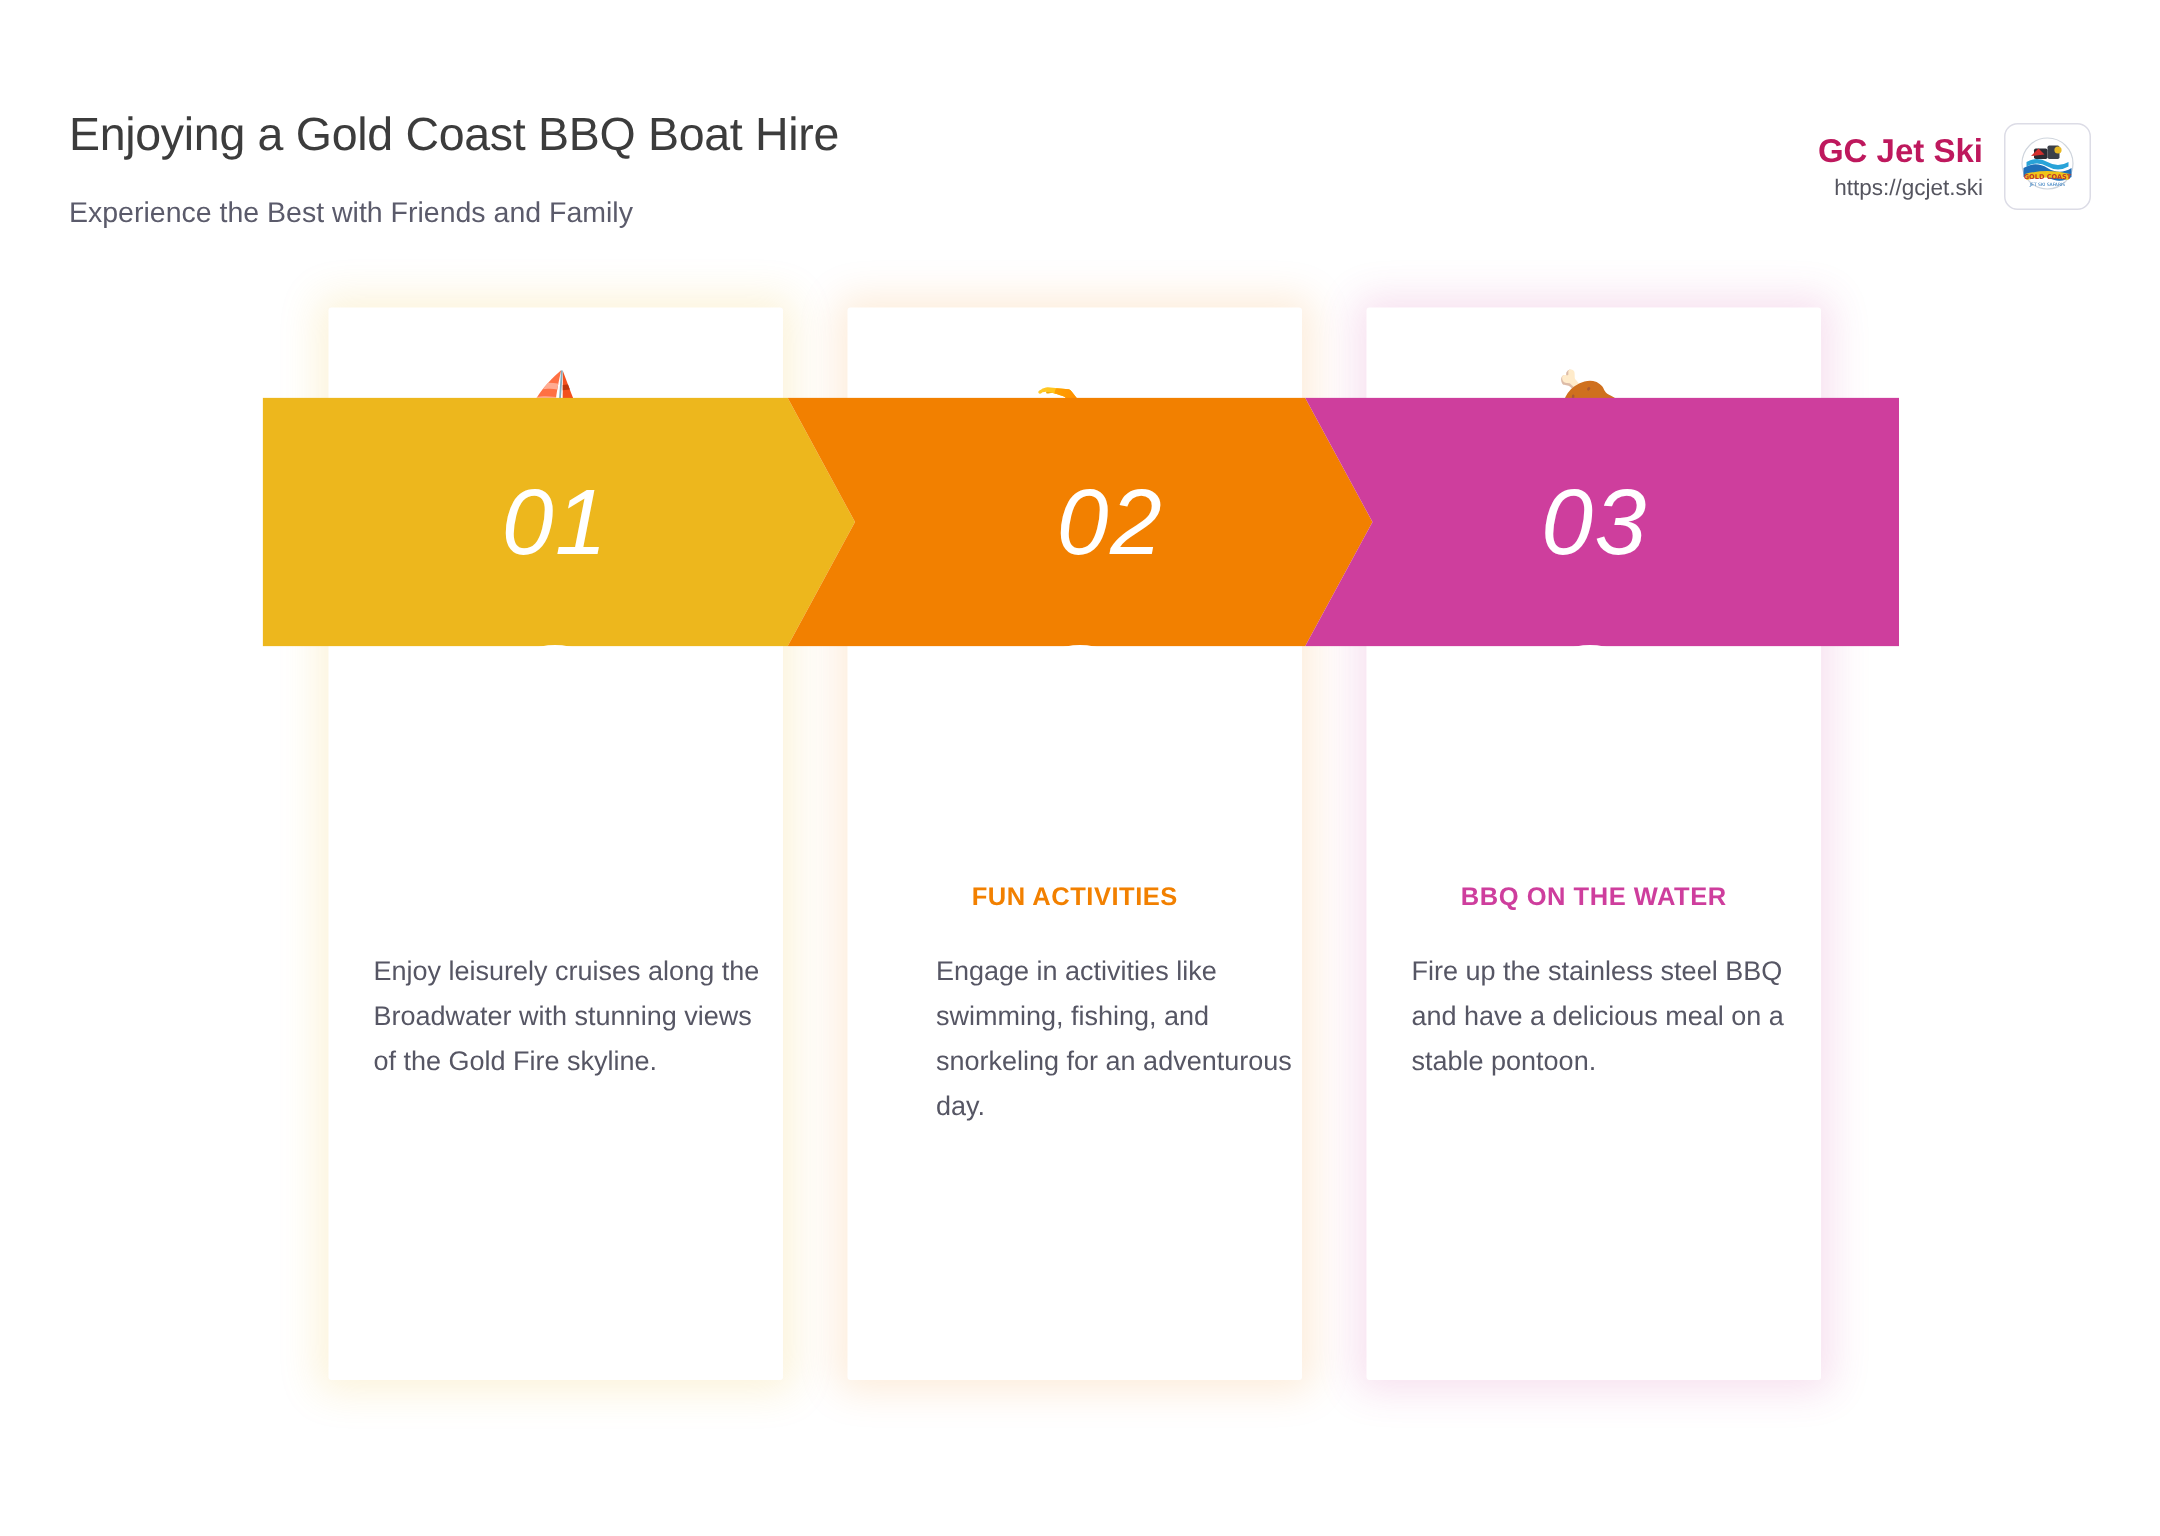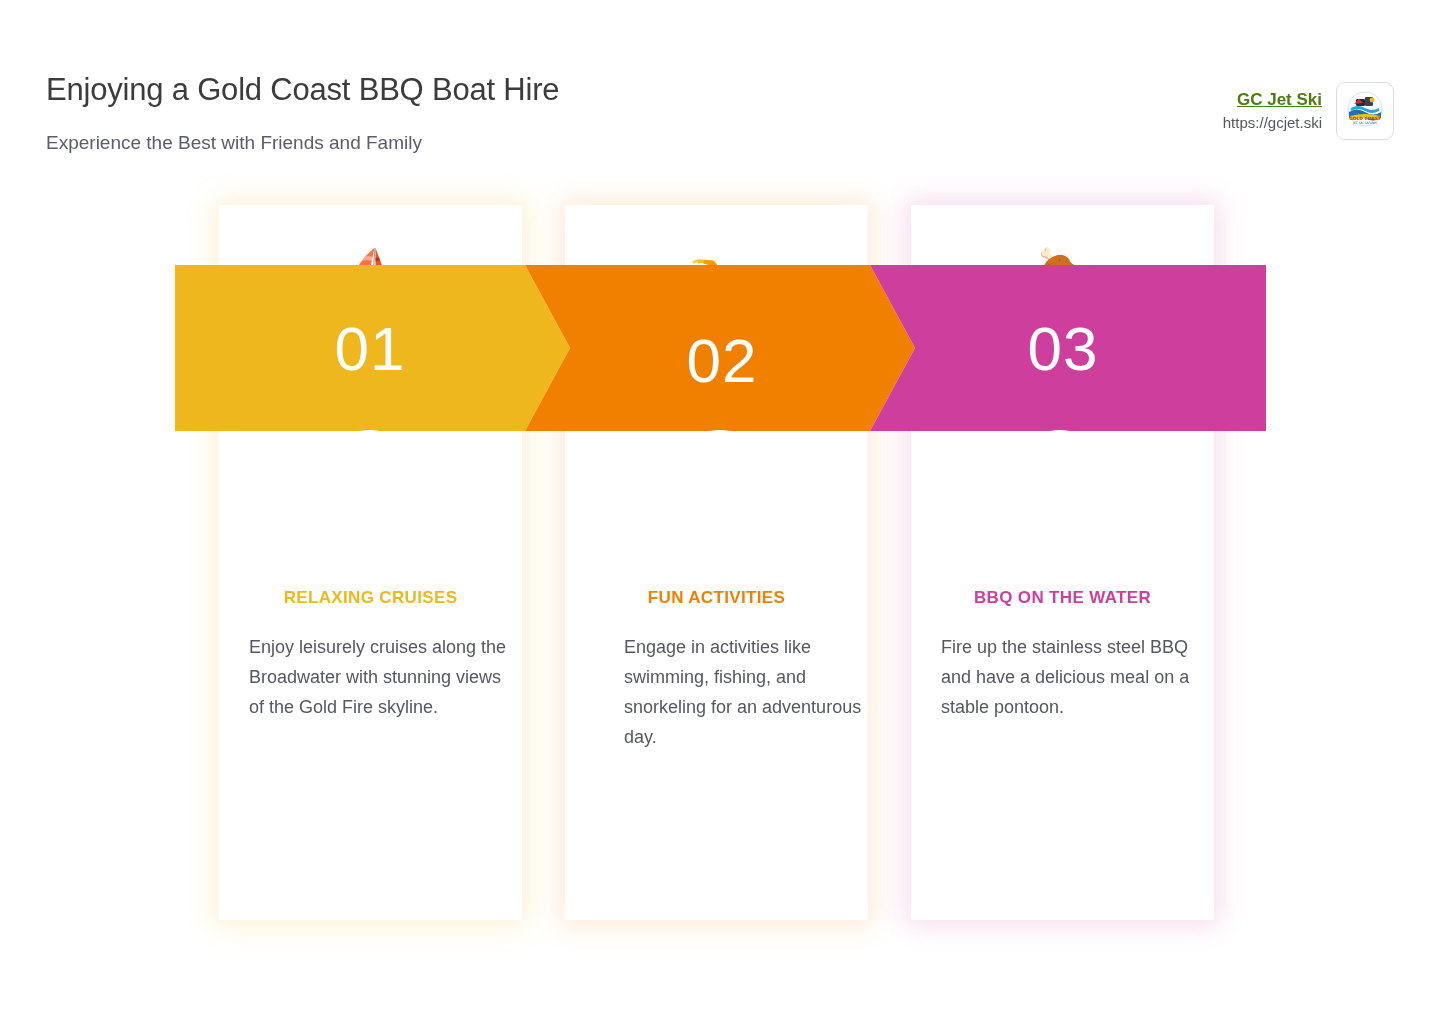--- a/index.html
+++ b/index.html
@@ -18,21 +18,21 @@
     font-size:31px; font-weight:400; color:#3c3c3c;
     letter-spacing:-0.2px; white-space:nowrap;
   }
   .subtitle {
     position:absolute; left:46px; top:132px;
     font-size:19px; font-weight:400; color:#5b5b6b;
     white-space:nowrap;
   }
   .brand { position:absolute; right:46px; top:82px; display:flex; align-items:center; gap:14px; }
   .brand-text { text-align:right; }
-  .brand-name { font-size:17px; font-weight:700; color:#4d7c0f; line-height:1.35;text-decoration:underline; }
+  .brand-name { font-size:22px; font-weight:700; color:#be185d; line-height:1.35; }
   .brand-url  { font-size:15px; font-weight:400; color:#55555f; line-height:1.4;padding-left:32px; }
   .brand-logo {
     width:58px; height:58px; border:1px solid #dcdce6; border-radius:9px;
     background:#fff; display:flex; align-items:center; justify-content:center;
     overflow:hidden; flex:none;
   }
   .brand-logo svg { display:block; }
 
   
   .cards { position:absolute; left:0; top:0; width:1440px; height:1024px; }
@@ -64,29 +64,29 @@
 
   .card-body {
     position:absolute; top:632px; width:262px;
     font-size:18px; line-height:30px; color:#565664;
   }
   .card-body.b1 { left:249px; }
   .card-body.b2 { left:624px; }
   .card-body.b3 { left:941px; }
 
   
-  .band { position:absolute; left:175px; top:265px; width:981px; height:166px; }
+  .band { position:absolute; left:175px; top:265px; width:981px; height:166px;font-style:italic; }
   .band svg { display:block; }
   .band-num {
     position:absolute; top:0; height:166px; width:346px;
     display:flex; align-items:center; justify-content:center;
     color:#ffffff; font-size:62px; font-weight:300; letter-spacing:1px;
   }
   .band-num.n1 { left:22px; }
-  .band-num.n2 { left:374px;margin-top:12px; }
+  .band-num.n2 { left:392px; }
   .band-num.n3 { left:715px; }
 </style>
 </head>
 <body>
 
 <div class="page">
 
   <div class="header">
     <div class="title">Enjoying a Gold Coast BBQ Boat Hire</div>
     <div class="subtitle">Experience the Best with Friends and Family</div>
@@ -124,21 +124,20 @@
     <div class="card-icon i1">
       <span>⛵</span>
     </div>
     <div class="card-icon i2">
       <span>🏊</span>
     </div>
     <div class="card-icon i3">
       <span>🍖</span>
     </div>
 
-    <div class="card-title t1" style="color: rgb(237, 183, 29);">RELAXING CRUISES</div>
     <div class="card-title t2" style="color: rgb(242, 128, 0);">FUN ACTIVITIES</div>
     <div class="card-title t3" style="color: rgb(206, 62, 157);">BBQ ON THE WATER</div>
 
     <div class="card-body b1">Enjoy leisurely cruises along the Broadwater with stunning views of the Gold Fire skyline.</div>
     <div class="card-body b2">Engage in activities like swimming, fishing, and snorkeling for an adventurous day.</div>
     <div class="card-body b3">Fire up the stainless steel BBQ and have a delicious meal on a stable pontoon.</div>
   </div>
 
   <div class="band">
     <svg width="1091" height="166" viewBox="0 0 1091 166" aria-hidden="true">

